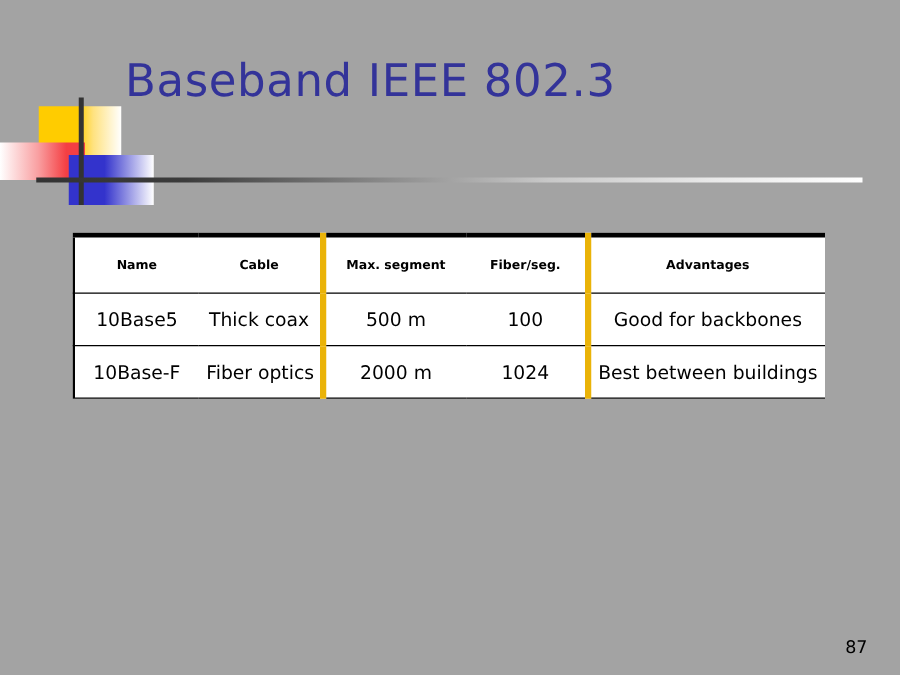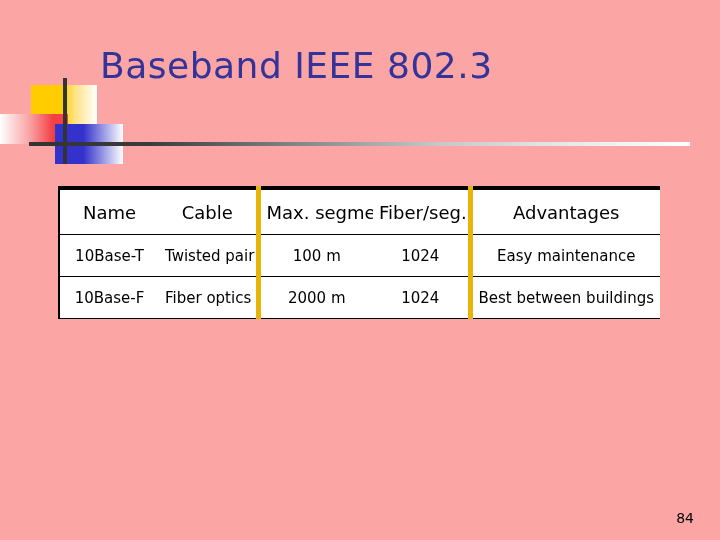--- a/index.html
+++ b/index.html
@@ -12,21 +12,21 @@
     background: #ffffff;
     font-family: "DejaVu Sans", sans-serif;
     overflow: hidden;
     position: relative;
   }
 
   
   #slide {
     position: absolute;
     inset: 0;
-    background: #fca5a5;
+    background: #a3a3a3;
   }
 
   
   #slide-title {
     position: absolute;
     left: 100px;
     top: 44px;
     width: 560px;
     font-size: 36px;
     line-height: 44px;
@@ -123,23 +123,23 @@
     text-align: center;
     vertical-align: middle;
     border-top: 1.5px solid #000000;
     border-bottom: 1.5px solid #000000;
     border-left: none;
     border-right: none;
     white-space: nowrap;
     overflow: hidden;
   }
   #spec-table thead th {
-    font-weight: normal;
+    font-weight: bold;
     height: 44px;
-    font-size: 18px;
+    font-size: 10px;
   }
   
   #spec-table {
     border-left: 2px solid #000000;
     border-right: 2px solid #000000;
   }
   #spec-table thead tr th {
     border-top: 4px solid #000000;
   }
   
@@ -191,32 +191,32 @@
         <tr>
           <th>Name</th>
           <th class="grp-end">Cable</th>
           <th>Max. segment</th>
           <th class="grp-end">Fiber/seg.</th>
           <th>Advantages</th>
         </tr>
       </thead>
       <tbody>
         <tr>
-          <td>10Base-T</td>
-          <td class="grp-end">Twisted pair</td>
-          <td>100 m</td>
-          <td class="grp-end">1024</td>
-          <td>Easy maintenance</td>
+          <td>10Base5</td>
+          <td class="grp-end">Thick coax</td>
+          <td>500 m</td>
+          <td class="grp-end">100</td>
+          <td>Good for backbones</td>
         </tr>
         <tr>
           <td>10Base-F</td>
           <td class="grp-end">Fiber optics</td>
           <td>2000 m</td>
           <td class="grp-end">1024</td>
           <td>Best between buildings</td>
         </tr>
       </tbody>
     </table>
   </div>
 
-  <div id="page-number">84</div>
+  <div id="page-number">87</div>
 
 </div>
 
 </body></html>

